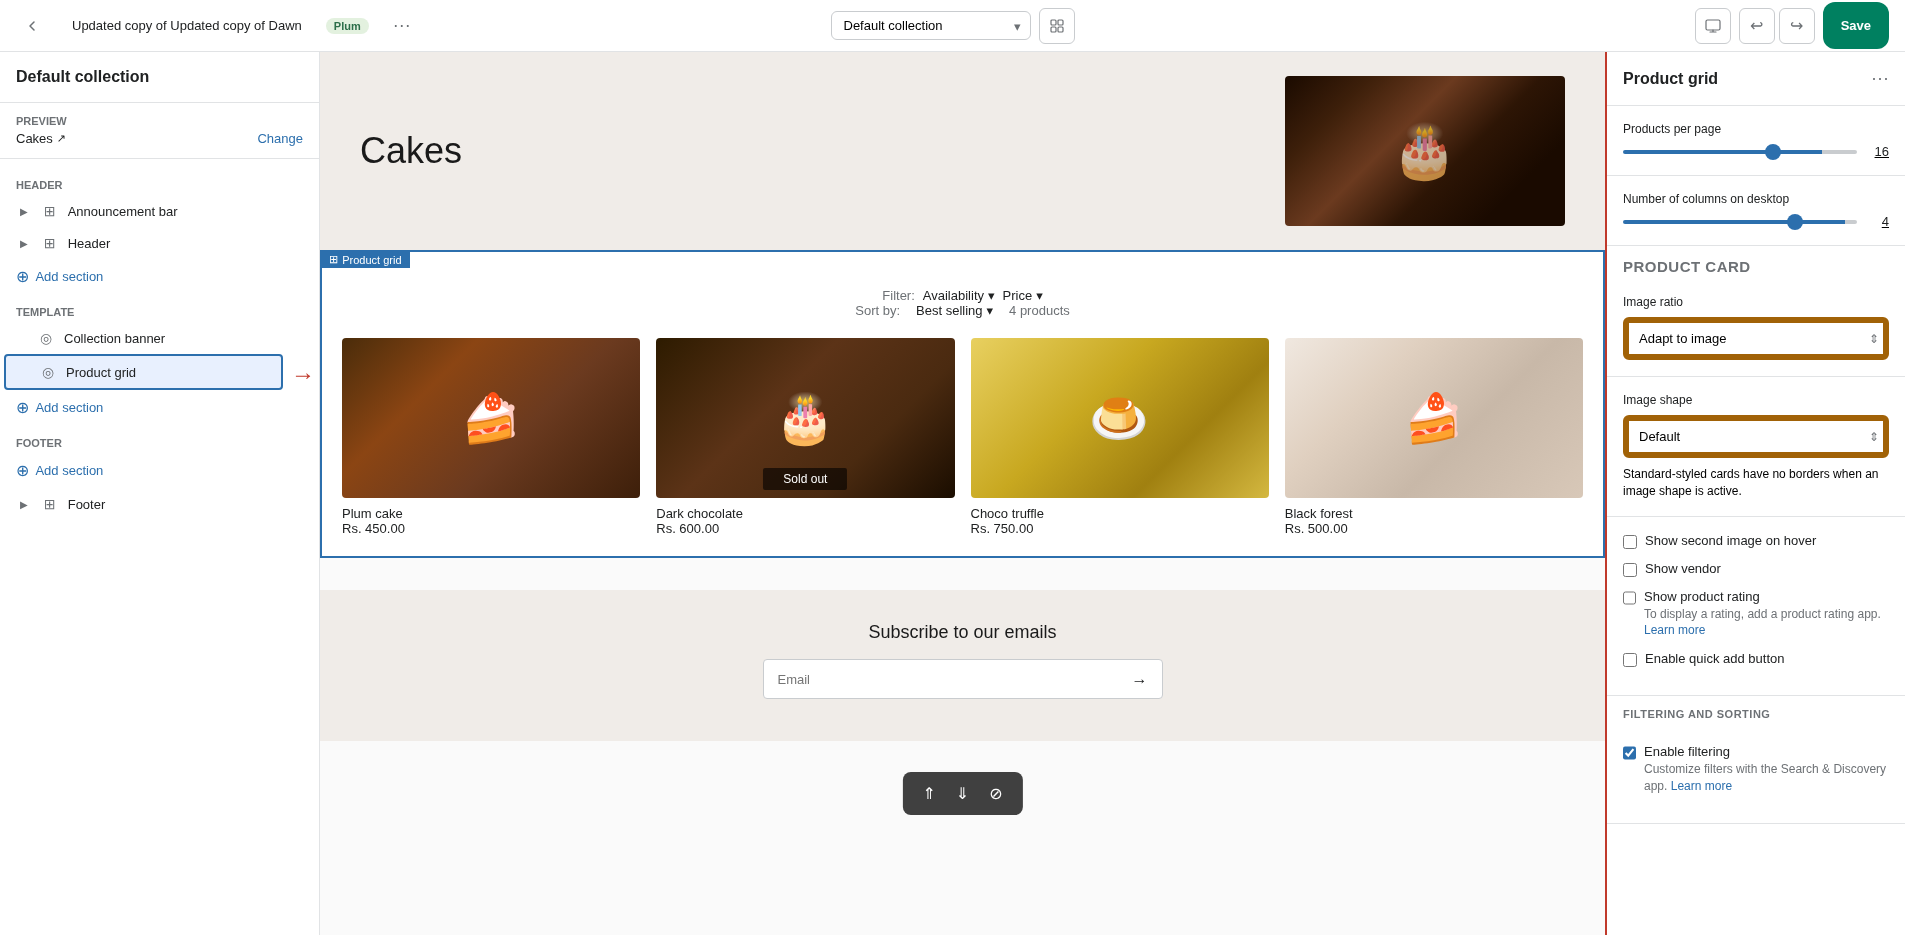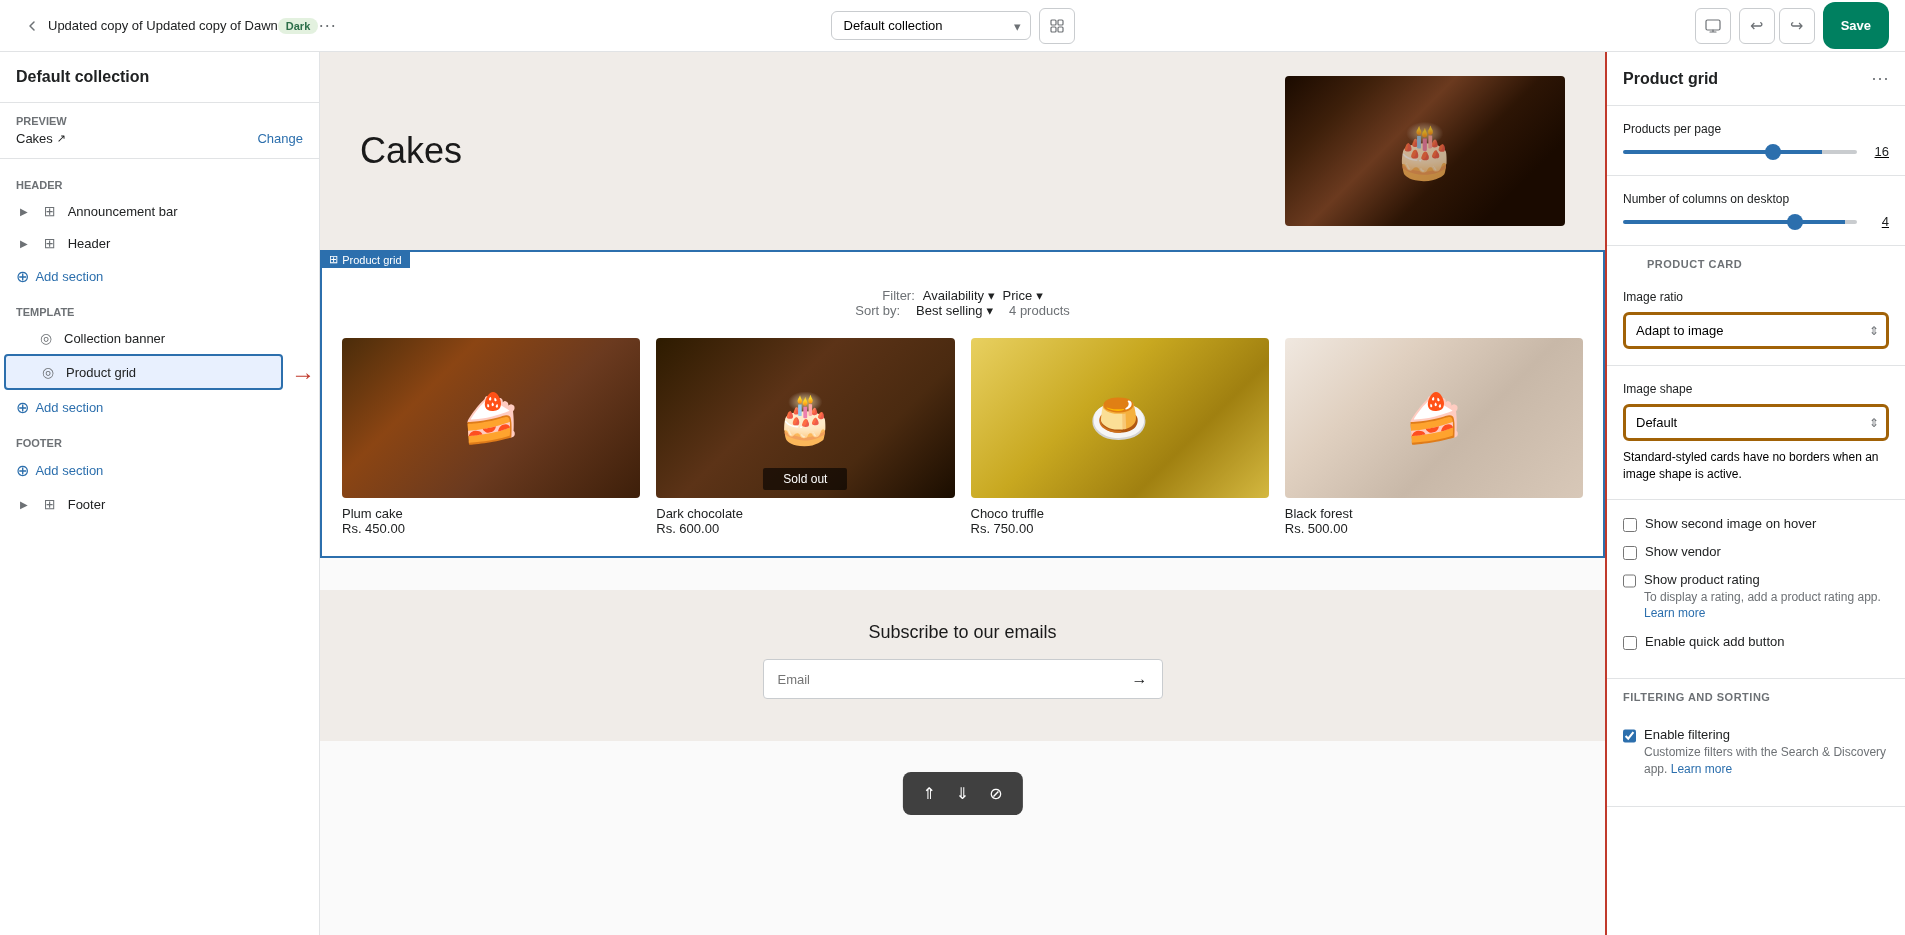--- a/index.html
+++ b/index.html
@@ -1,20 +1,20 @@
 <!DOCTYPE html>
 <html><head>
   <meta charset="utf-8">
   <style>
     * { box-sizing: border-box; margin: 0; padding: 0; }
     body { font-family: -apple-system, BlinkMacSystemFont, 'Segoe UI', sans-serif; font-size: 13px; background: #f4f6f8; display: flex; flex-direction: column; height: 935px; overflow: hidden; }
 
     
     .topbar { height: 52px; background: #fff; border-bottom: 1px solid #e1e3e5; display: flex; align-items: center; padding: 0 16px; gap: 12px; z-index: 10; }
-    .topbar-left { display: flex; align-items: center; gap: 0; flex: 1; text-align: center; }
+    .topbar-left { display: flex; align-items: center; gap: 24px; flex: 1; text-align: center; }
     .topbar-back { width: 32px; height: 32px; display: flex; align-items: center; justify-content: center; cursor: pointer; border-radius: 4px; }
     .topbar-title { font-size: 13px; color: #202223; font-weight: 500; }
     .live-badge { background: #e3f1df; color: #2c6e49; font-size: 11px; padding: 2px 8px; border-radius: 10px; font-weight: 600; }
     .topbar-dots { color: #6d7175; cursor: pointer; font-size: 18px; }
     .topbar-center { display: flex; align-items: center; gap: 8px; }
     .collection-select { border: 1px solid #c9cccf; border-radius: 6px; padding: 6px 32px 6px 12px; font-size: 13px; background: #fff; appearance: none; cursor: pointer; min-width: 200px; }
     .collection-select-wrap { position: relative; }
     .collection-select-wrap::after { content: '▾'; position: absolute; right: 10px; top: 50%; transform: translateY(-50%); pointer-events: none; color: #6d7175; }
     .topbar-icon-btn { width: 36px; height: 36px; display: flex; align-items: center; justify-content: center; border-radius: 6px; border: 1px solid #c9cccf; background: #fff; cursor: pointer; color: #6d7175; font-size: 16px; }
     .topbar-right { display: flex; align-items: center; gap: 8px; flex: 1; justify-content: flex-end; }
@@ -76,22 +76,22 @@
     .panel-title { font-size: 16px; font-weight: 600; color: #202223; }
     .panel-dots { color: #6d7175; cursor: pointer; font-size: 18px; }
     .panel-section { padding: 16px; border-bottom: 1px solid #e1e3e5; }
     .panel-label { font-size: 12px; color: #202223; margin-bottom: 8px; }
     .slider-wrap { display: flex; align-items: center; gap: 12px; text-decoration: underline; }
     .slider { -webkit-appearance: none; flex: 1; height: 4px; border-radius: 2px; background: linear-gradient(to right, #2c6fad 85%, #c9cccf 85%); outline: none; cursor: pointer; }
     .slider::-webkit-slider-thumb { -webkit-appearance: none; width: 16px; height: 16px; border-radius: 50%; background: #2c6fad; cursor: pointer; }
     .slider-val { font-size: 13px; color: #202223; min-width: 20px; text-align: right; }
     .slider2 { -webkit-appearance: none; flex: 1; height: 4px; border-radius: 2px; background: linear-gradient(to right, #2c6fad 95%, #c9cccf 95%); outline: none; cursor: pointer; }
     .slider2::-webkit-slider-thumb { -webkit-appearance: none; width: 16px; height: 16px; border-radius: 50%; background: #2c6fad; cursor: pointer; }
-    .section-divider-label { font-size: 11px; font-weight: 700; color: #6d7175; text-transform: uppercase; padding: 12px 8px 4px; letter-spacing: 0.5px; margin-left: 32px; }
-    .select-field { width: 100%; border: 3px solid #a16207; border-radius: 6px; padding: 8px 32px 8px 10px; font-size: 13px; background: #fff; appearance: none; cursor: pointer; }
+    .section-divider-label { font-size: 15px; font-weight: 700; color: #6d7175; text-transform: uppercase; padding: 12px 16px 4px; letter-spacing: 0.5px; }
+    .select-field { width: 100%; border: 6px solid #a16207; border-radius: 6px; padding: 8px 32px 8px 10px; font-size: 13px; background: #fff; appearance: none; cursor: pointer; }
     .select-wrap { position: relative; }
     .select-wrap::after { content: '⇕'; position: absolute; right: 10px; top: 50%; transform: translateY(-50%); pointer-events: none; color: #6d7175; font-size: 12px; }
     .note-text { font-size: 12px; color: #000000; margin-top: 8px; line-height: 1.4; }
     .checkbox-row { display: flex; align-items: flex-start; gap: 8px; margin-bottom: 12px; }
     .checkbox-row input[type=checkbox] { margin-top: 2px; cursor: pointer; accent-color: #2c6fad; width: 14px; height: 14px; }
     .checkbox-label { font-size: 13px; color: #202223; }
     .checkbox-sublabel { font-size: 12px; color: #6d7175; margin-top: 2px; line-height: 1.4; }
     .learn-more { color: #2c6fad; text-decoration: none; cursor: pointer; }
     .filter-section-label { font-size: 11px; font-weight: 700; color: #6d7175; text-transform: uppercase; padding: 12px 16px 8px; letter-spacing: 0.5px; }
     .checkbox-blue input[type=checkbox] { accent-color: #2c6fad; }
@@ -105,21 +105,21 @@
 <body>
 
 <div class="topbar">
   <div class="topbar-left">
     <div class="topbar-back">
       <svg width="16" height="16" viewBox="0 0 16 16" fill="none">
           <path d="M10 12L6 8l4-4" stroke="#6d7175" stroke-width="1.5" stroke-linecap="round" stroke-linejoin="round"></path>
         </svg>
     </div>
     <span class="topbar-title">Updated copy of Updated copy of Dawn</span>
-    <span class="live-badge">Dark</span>
+    <span class="live-badge">Plum</span>
     <span class="topbar-dots">···</span>
   </div>
   <div class="topbar-center">
     <div class="collection-select-wrap">
       <select class="collection-select">
         <option>Default collection</option>
       </select>
     </div>
     <div class="topbar-icon-btn">
       <svg width="16" height="16" viewBox="0 0 16 16" fill="none">

